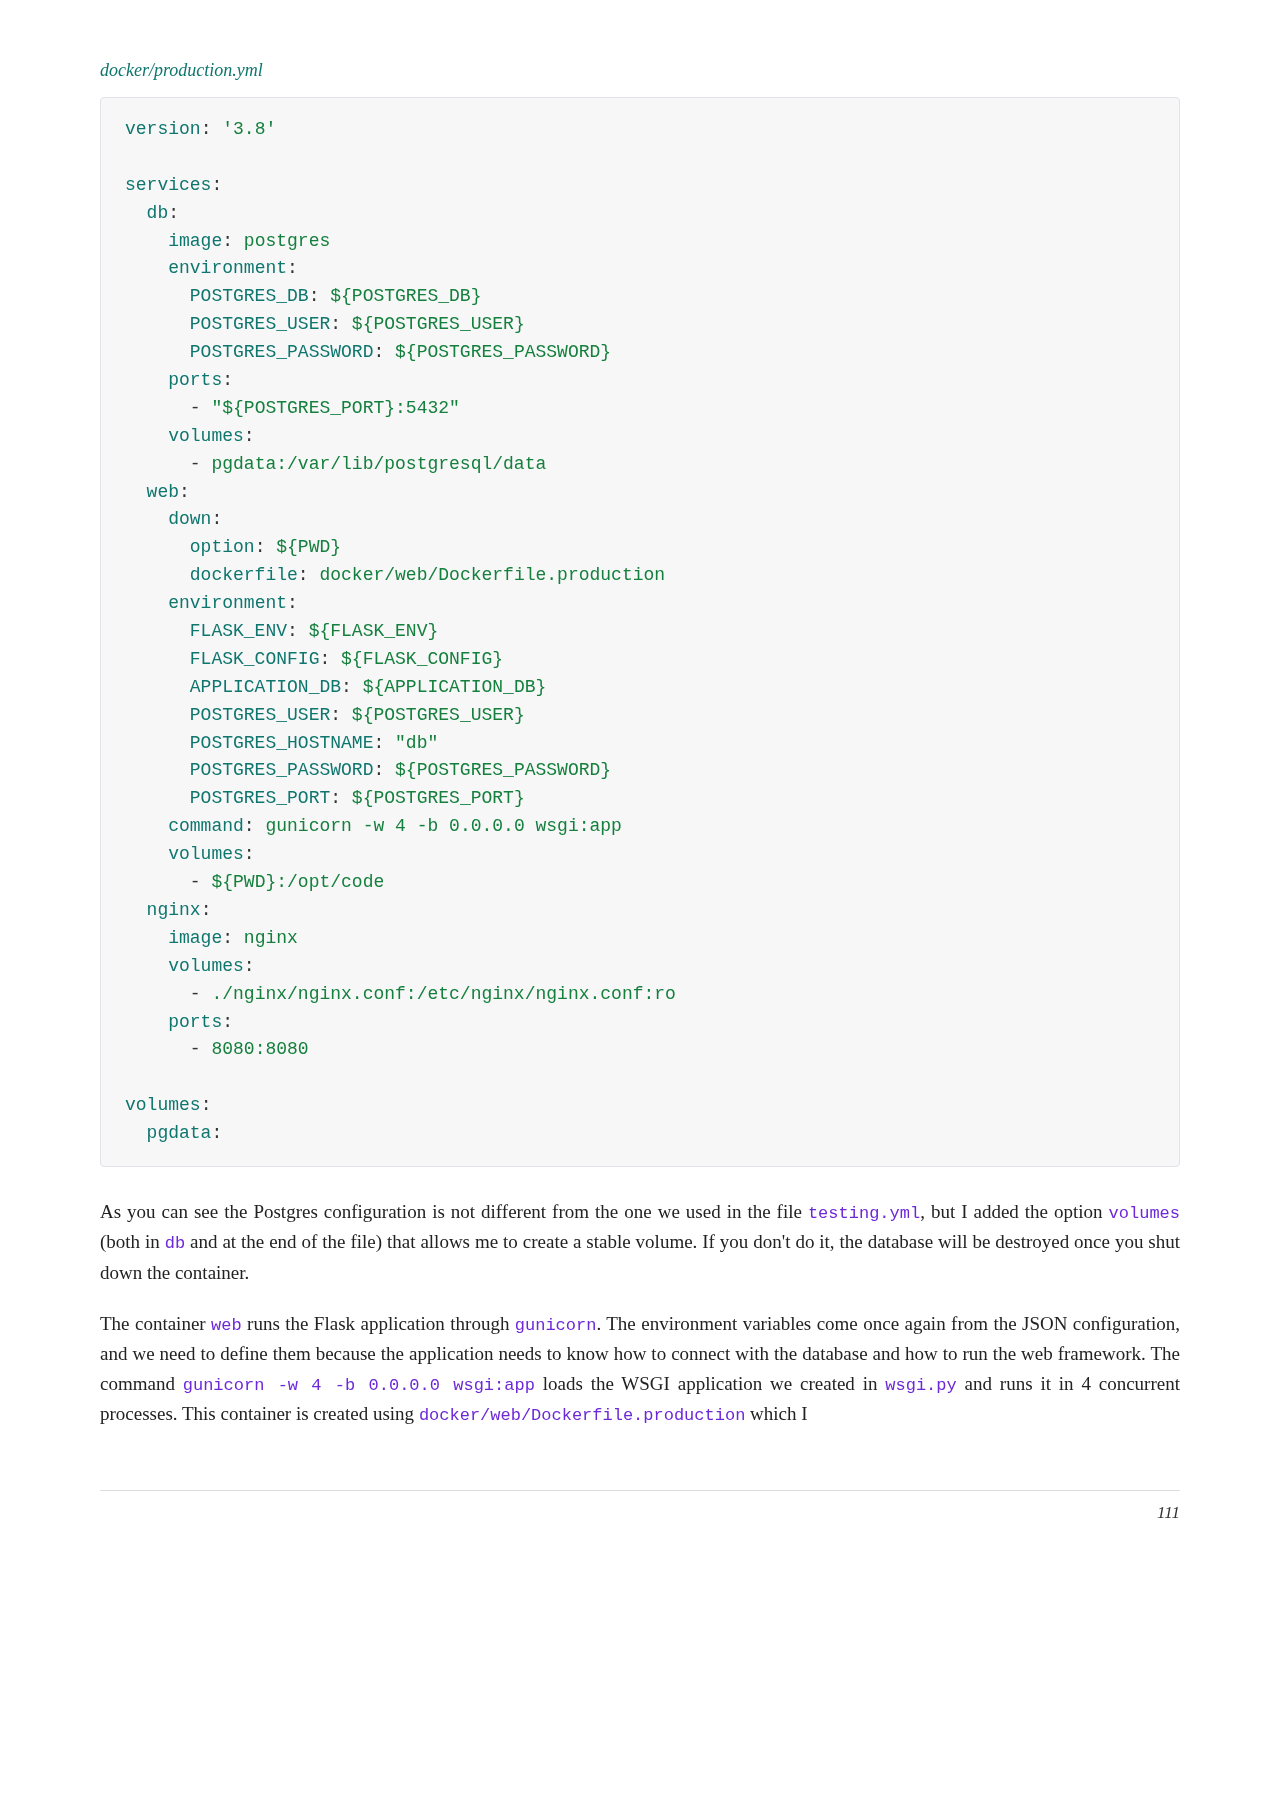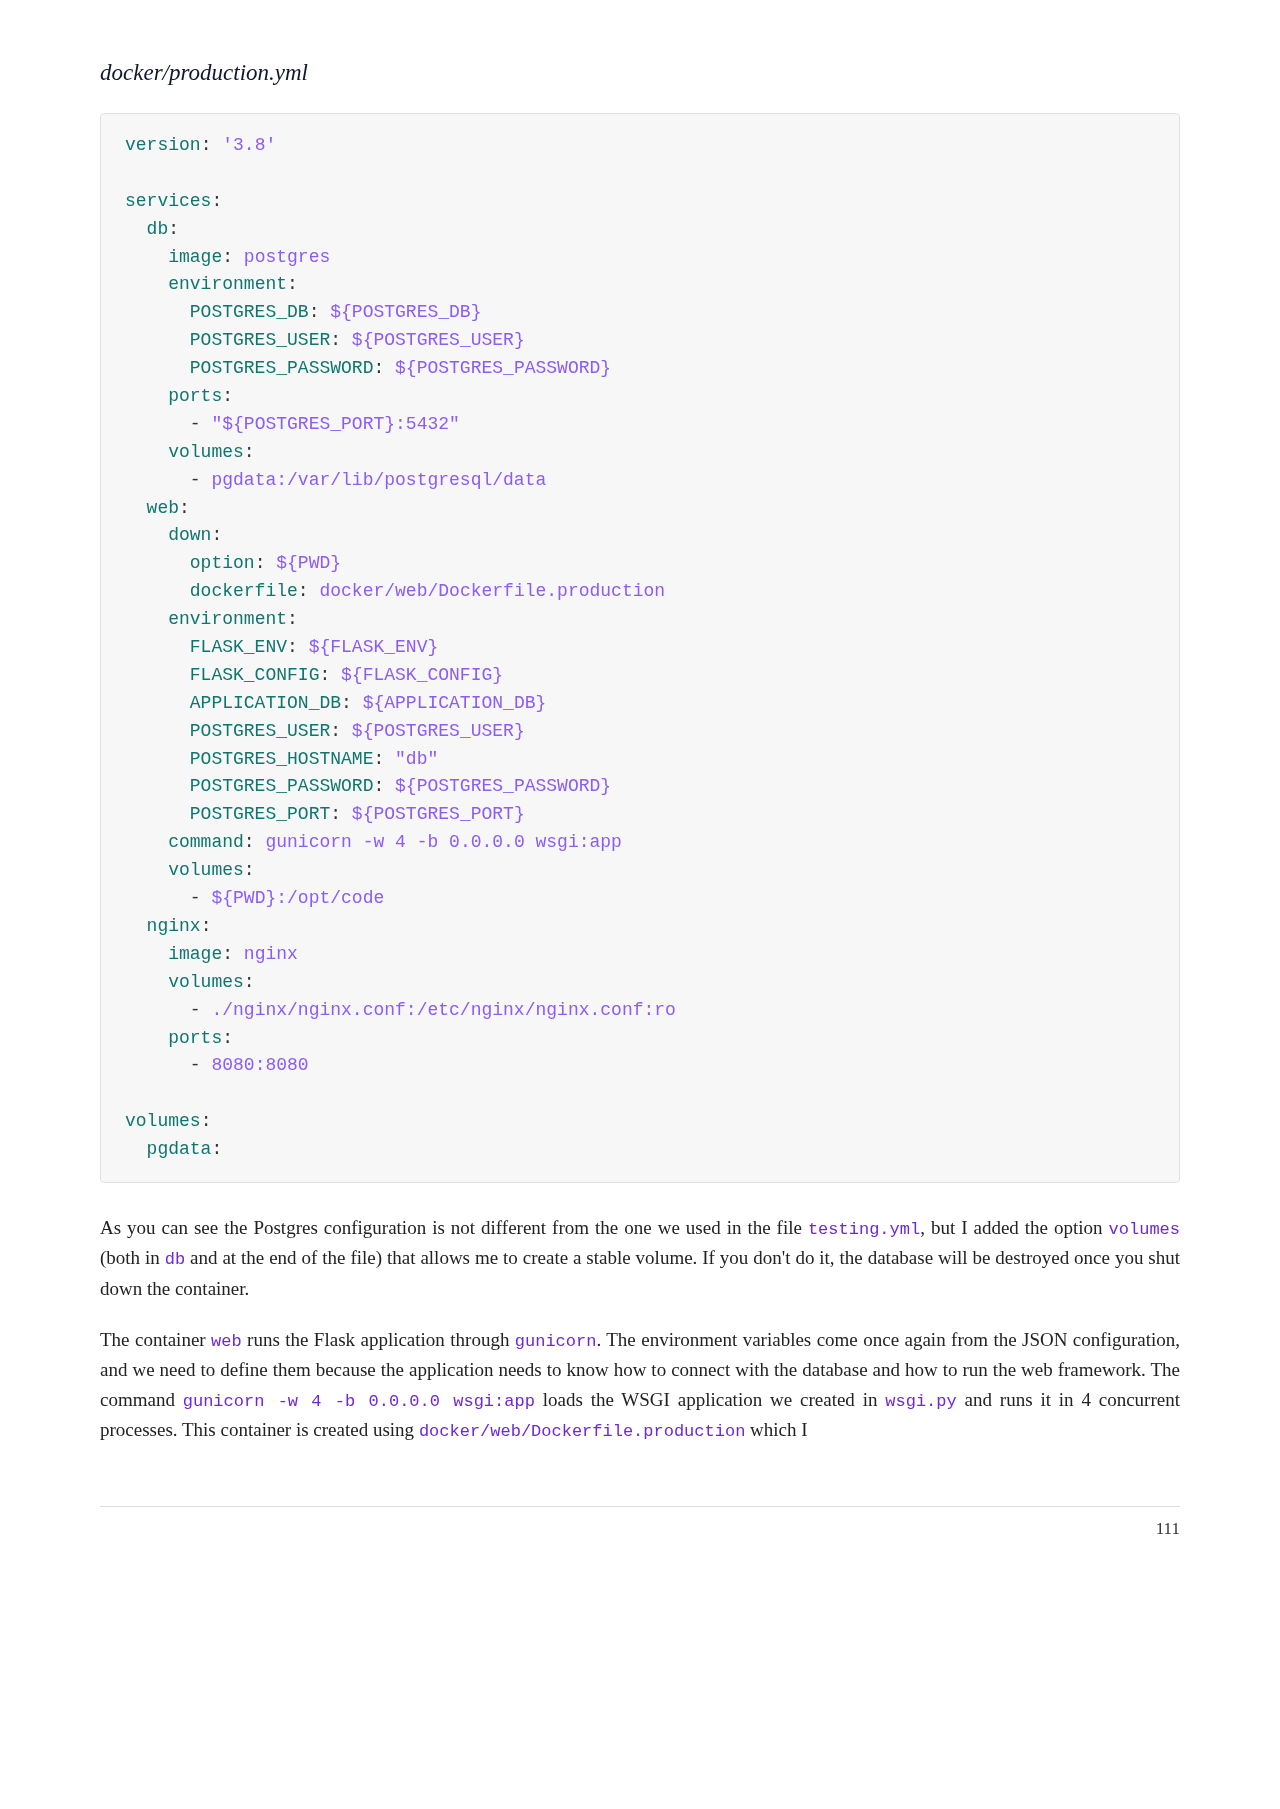--- a/index.html
+++ b/index.html
@@ -6,59 +6,60 @@
   body {
     font-family: Georgia, 'Times New Roman', serif;
     background: #fff;
     color: #222;
     width: 1280px;
     margin: 0 auto;
     padding: 60px 100px 40px 100px;
   }
   .file-label {
     font-style: italic;
-    font-size: 23px;
-    margin-bottom: 27px;
-    color: #0f172a;
+    font-size: 18px;
+    margin-bottom: 16px;
+    color: #0f766e;
   }
   .code-block {
     background: #f7f7f8;
     border: 1px solid #e1e1e8;
     border-radius: 4px;
     padding: 18px 24px;
     font-family: 'Consolas', 'Monaco', 'Courier New', monospace;
     font-size: 18px;
     line-height: 1.55;
     white-space: pre;
     color: #333;
     margin-bottom: 30px;
     overflow-x: auto;
   }
   .k { color: #0f766e; } 
-  .s { color: #8b5cf6; } 
+  .s { color: #15803d; } 
   .p { color: #333; }    
   .para {
     font-size: 19px;
     line-height: 1.55;
     margin-bottom: 22px;
     text-align: justify;
     color: #222;
   }
   .inline-code {
     font-family: 'Consolas', 'Monaco', 'Courier New', monospace;
     color: #6d28d9;
     font-size: 17px;
   }
   .page-num {
     text-align: right;
     font-size: 17px;
     color: #333;
     margin-top: 60px;
     border-top: 1px solid #ddd;
     padding-top: 12px;
+    font-style: italic;
   }
 </style>
 </head>
 <body>
 
 <div class="file-label">docker/production.yml</div>
 
 <pre class="code-block" id="code-container"><span class="k">version</span><span class="p">: </span><span class="s">'3.8'</span>
 
 <span class="k">services</span><span class="p">:</span>

